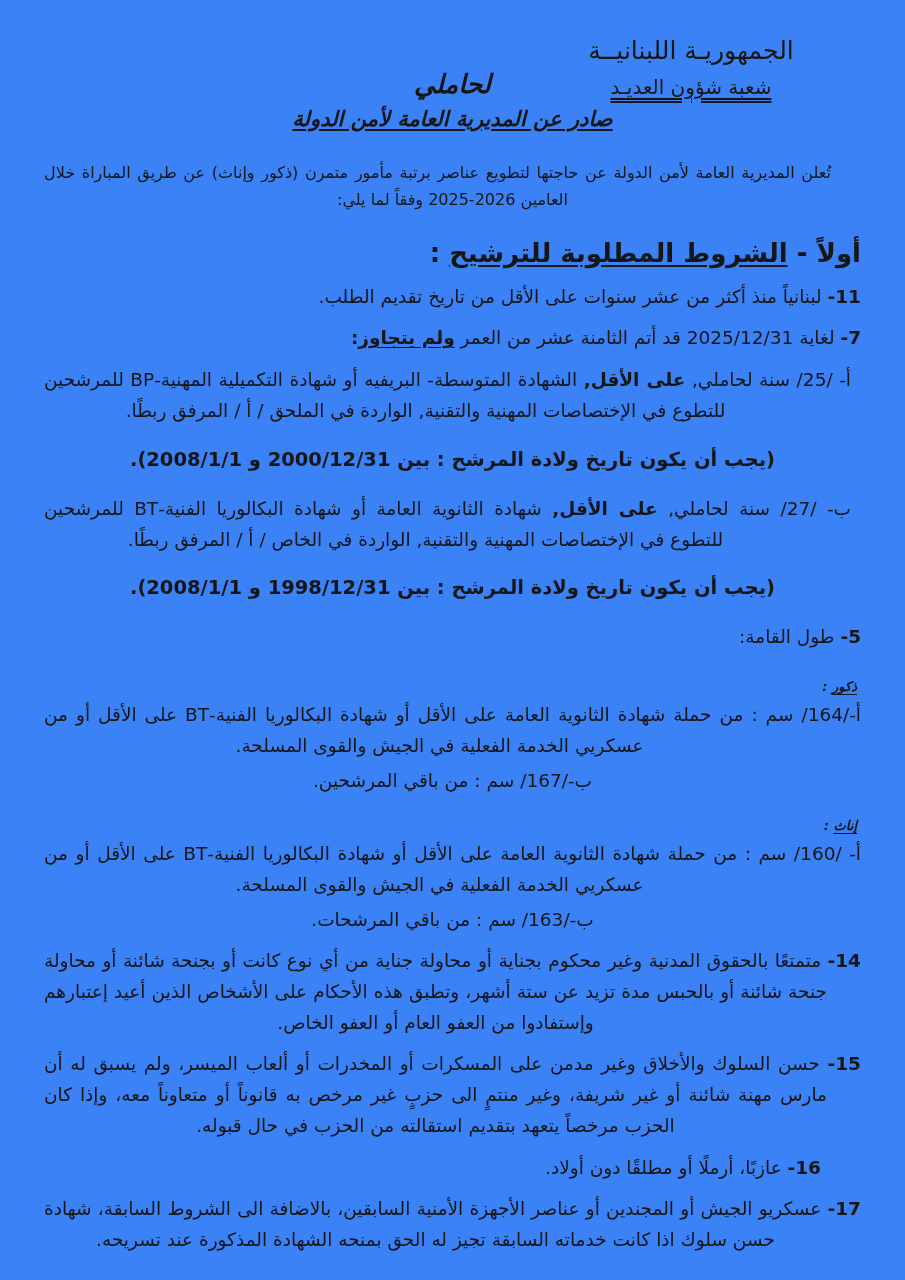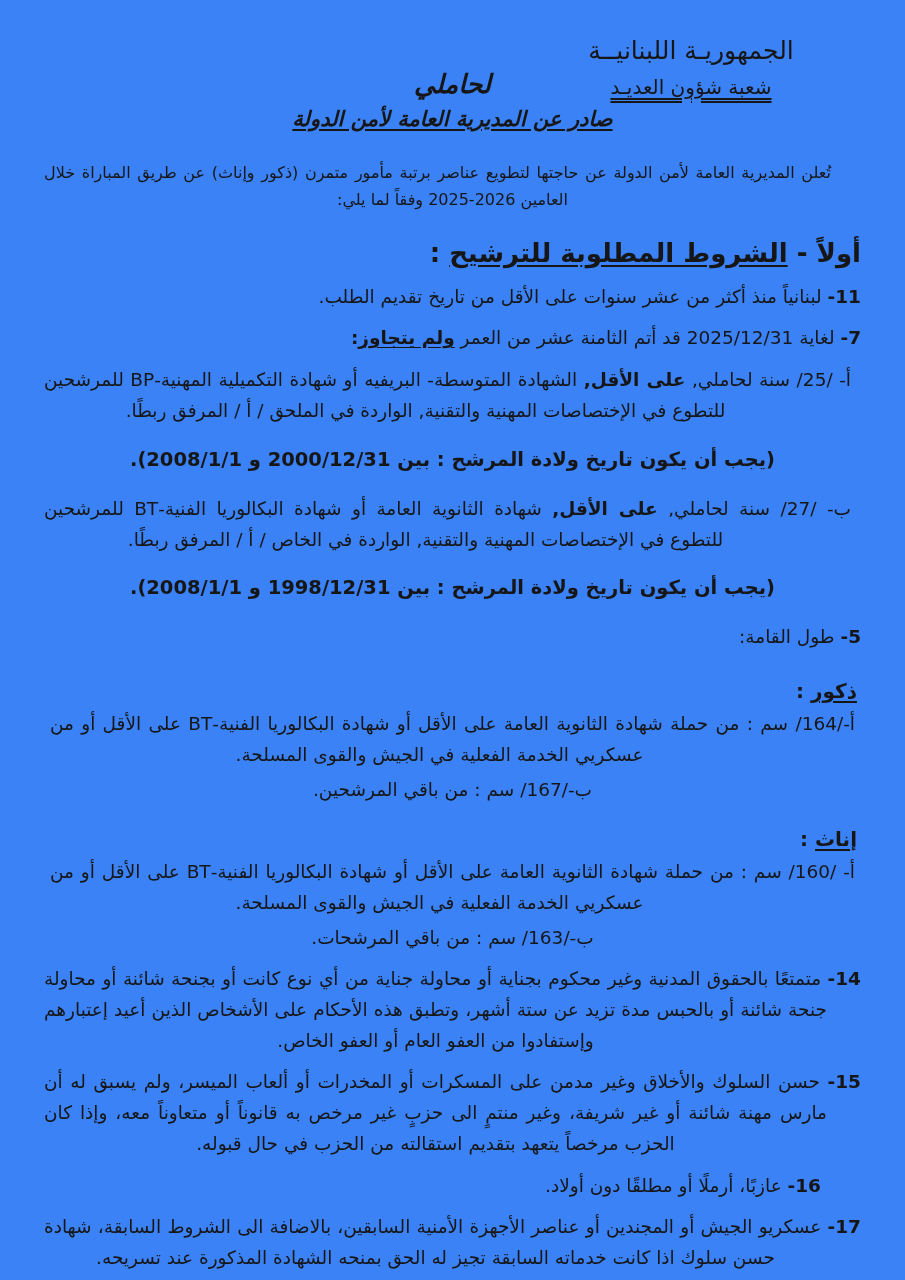--- a/index.html
+++ b/index.html
@@ -37,29 +37,29 @@
     text-align:justify;text-align-last:center;text-indent:30px;
   }
   .heading{font-size:26px;font-weight:bold;margin:24px 0 14px 0;}
   .item{font-size:18.5px;line-height:1.66;margin:11px 0;}
   .num{font-weight:bold;}
   .b{font-weight:bold;}
   .u{text-decoration:underline;text-underline-offset:3px;}
   .bu{font-weight:bold;text-decoration:underline;text-underline-offset:3px;}
   .hang{padding-right:34px;text-indent:-34px;}
   .sub{padding-right:54px;text-indent:-44px;}
-  .hgt{padding-right:26px;text-indent:-26px;margin:4px 6px;}
+  .hgt{padding-right:26px;text-indent:-26px;margin:4px 0;}
   .jc{text-align:justify;text-align-last:center;}
   .single{text-align:right;}
   .centered{text-align:center;margin:4px 0;}
   .note{
     font-size:19.5px;font-weight:bold;text-align:center;
     margin:18px 0 20px 0;line-height:1.5;
   }
-  .genlabel{font-size:20px;font-weight:bold;margin:22px 4px 6px 0;}
+  .genlabel{font-size:13px;font-weight:bold;margin:22px 4px 6px 0;font-style:italic;}
   .mt{margin-top:20px;margin-bottom:26px;}
   .indent16{margin-right:40px;}
 </style>
 </head>
 <body>
 
 <div class="page">
 
   <div class="letterhead">
     <div class="republic">الجمهوريـة اللبنانيــة</div>

